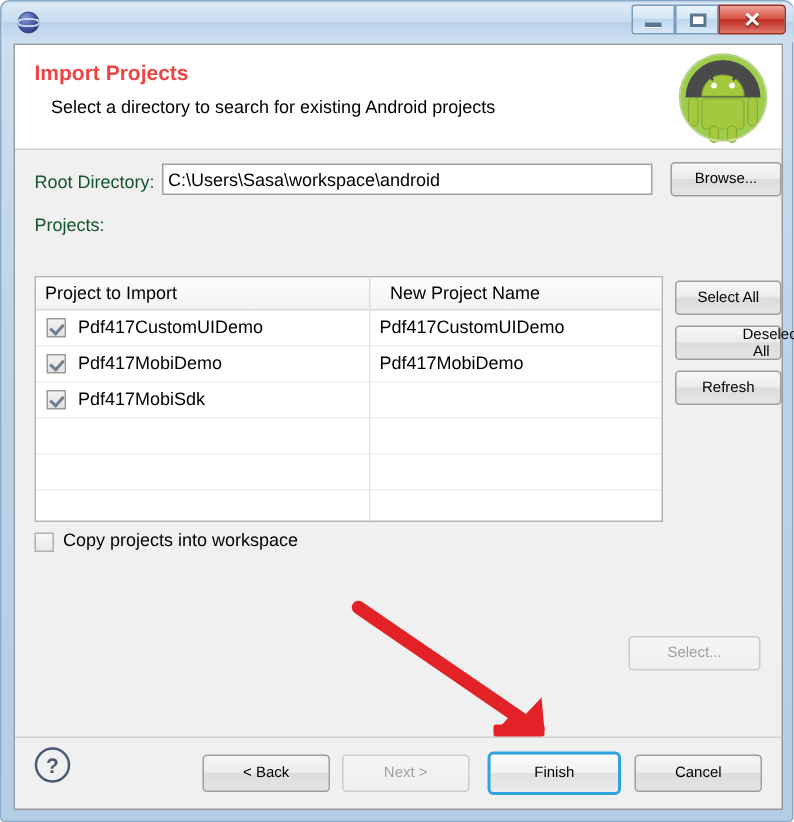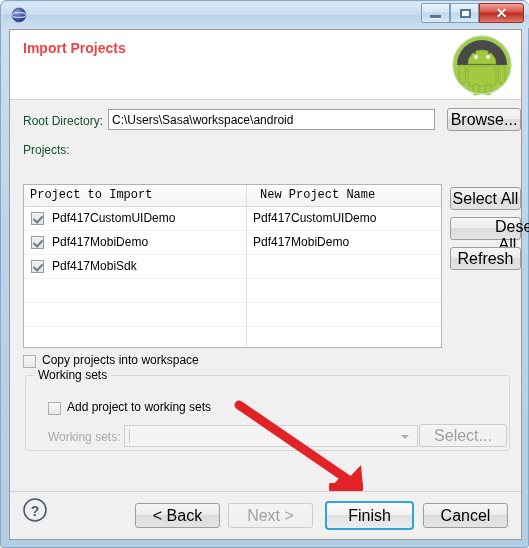--- a/index.html
+++ b/index.html
@@ -175,21 +175,21 @@
     outline: none;
   }
 
   .btn {
     position: absolute;
     box-sizing: border-box;
     border: 1px solid #9d9d9d;
     border-radius: 3px;
     background: linear-gradient(to bottom, #f6f6f6 0%, #ececec 48%, #dcdcdc 50%, #e4e4e4 100%);
     font-family: "Liberation Sans", sans-serif;
-    font-size: 16px;
+    font-size: 10px;
     color: #000000;
     text-align: center;
     cursor: default;
     padding: 0;
   }
   .btn:disabled, .btn.disabled {
     color: #a0a0a0;
     border-color: #cccccc;
     background: linear-gradient(to bottom, #f4f4f4 0%, #f0f0f0 100%);
   }
@@ -207,21 +207,20 @@
     box-sizing: border-box;
     border: 1px solid #b4b4b4;
     background: #ffffff;
     overflow: hidden;
   }
   #thead {
     position: relative;
     height: 21px;
     background: linear-gradient(to bottom, #fdfdfd 0%, #f3f3f3 100%);
     border-bottom: 1px solid #d9d9d9;
-    font-family: Liberation Mono, monospace;
   }
   .th {
     position: absolute;
     top: 3px;
     font-size: 12px;
     color: #000000;
     white-space: nowrap;
   }
   .th-0 { left: 6px; }
   .th-1 { left: 236px; }
@@ -408,20 +407,21 @@
     </div>
     <div class="winbtn" id="btn-close">
       <span class="glyph-close">✕</span>
     </div>
   </div>
 
   <div id="client">
 
     <div id="banner">
       <div id="banner-title">Import Projects</div>
+      <div id="banner-sub">Select a directory to search for existing Android projects</div>
       <svg id="android-logo" viewBox="0 0 62 62">
         <circle cx="31" cy="31" r="29" fill="#9FCE4E" stroke="#7fae36" stroke-width="1"></circle>
         <path d="M6 31 a25 25 0 0 1 50 0 z" fill="#4a4a4a"></path>
 
         <path d="M17 30 a14 14 0 0 1 28 0 z" fill="#a4c93f" stroke="#86ab2e" stroke-width="0.8"></path>
         <circle cx="25" cy="23" r="1.9" fill="#ffffff"></circle>
         <circle cx="37" cy="23" r="1.9" fill="#ffffff"></circle>
         <line x1="20" y1="13" x2="24" y2="19" stroke="#4a4a4a" stroke-width="1.6" stroke-linecap="round"></line>
         <line x1="42" y1="13" x2="38" y2="19" stroke="#4a4a4a" stroke-width="1.6" stroke-linecap="round"></line>
 
@@ -470,34 +470,20 @@
 
     <button class="btn" id="btn-selall">Select All</button>
     <button class="btn" id="btn-deselall">Deselect All</button>
     <button class="btn" id="btn-refresh">Refresh</button>
 
     <div id="copy-row">
       <span class="cb"></span>
       <span class="cb-label">Copy projects into workspace</span>
     </div>
 
-    <fieldset id="group">
-      <span id="group-title">Working sets</span>
-
-      <div id="addproj-row">
-        <span class="cb"></span>
-        <span class="cb-label">Add project to working sets</span>
-      </div>
-
-      <span id="ws-label">Working sets:</span>
-      <div id="ws-combo">
-        <span id="ws-caret-text"></span>
-        <span id="ws-combo-caret"></span>
-      </div>
-    </fieldset>
     <button class="btn disabled" id="btn-select">Select...</button>
 
     <div id="footer-sep"></div>
     <svg id="help-icon" viewBox="0 0 26 26">
       <circle cx="13" cy="13" r="11" fill="none" stroke="#4a5a70" stroke-width="1.6"></circle>
       <text x="13" y="18.5" text-anchor="middle" font-family="Liberation Sans, sans-serif" font-size="14" font-weight="bold" fill="#4a5a70">?</text>
     </svg>
     <button class="btn" id="btn-back">&lt; Back</button>
     <button class="btn disabled" id="btn-next" disabled="">Next &gt;</button>
     <button class="btn" id="btn-finish">Finish</button>

